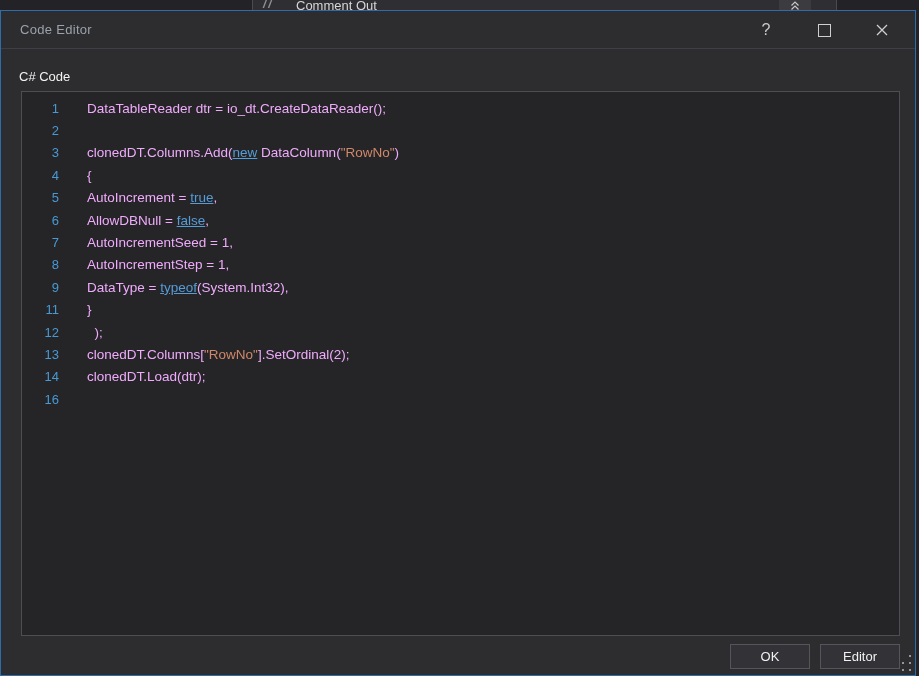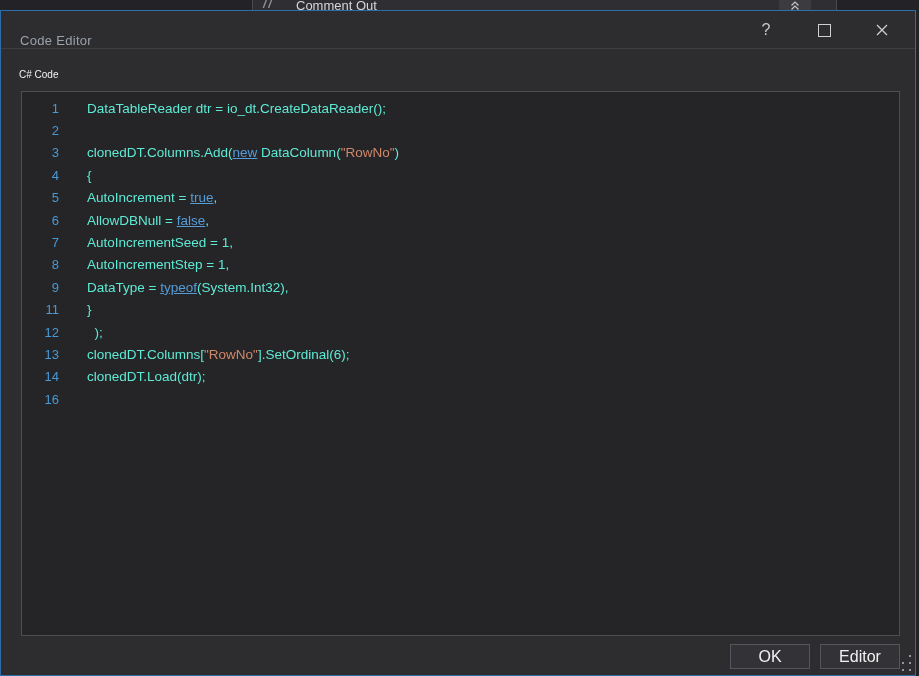--- a/index.html
+++ b/index.html
@@ -22,49 +22,49 @@
   .chevron-block svg { display:block; margin:0 auto; margin-top:0px; }
 
   
   .dialog {
     position:absolute; left:0; top:10px; width:916px; height:666px;
     background:#2d2d30; border:1px solid #2d6da9;
   }
 
   .titlebar {
     position:absolute; left:0; top:0; width:100%; height:38px;
-    display:flex; align-items:flex-end; padding-left:19px;
+    display:flex; align-items:center; padding-left:19px;
     border-bottom:1px solid #3e3e44;
   }
   .titlebar .title { font-size:13px; color:#9aa2ab; letter-spacing:0.3px; }
   .win-btns { position:absolute; right:18px; top:0; height:38px; display:flex; align-items:center; gap:28px; }
   .win-btn { width:30px; height:30px; display:flex; align-items:center; justify-content:center; color:#cccccc; cursor:default; }
   .help-glyph { font-size:16px; color:#c9c9c9; }
   .max-glyph { width:13px; height:13px; border:1px solid #cfcfcf; display:inline-block; }
 
-  .section-label { position:absolute; left:18px; top:58px; font-size:10px; color:#f2f2f2; }
+  .section-label { position:absolute; left:18px; top:58px; font-size:13px; color:#f2f2f2; }
 
   
   .editor {
     position:absolute; left:20px; top:80px; width:879px; height:545px;
     background:#252528; border:1px solid #4d4d53;
     padding-top:5px; overflow:hidden; cursor:text;
   }
   .code-line { display:flex; align-items:center; height:22.4px; font-size:13.5px; }
   .line-num { width:37px; flex:none; text-align:right; color:#4899d4; font-size:13px; }
   .line-code { margin-left:28px; white-space:pre; color:#dcdcdc; }
-  .tok-plain { color:#5eead4; }
+  .tok-plain { color:#f0abfc; }
   .tok-keyword { color:#569cd6;text-decoration:underline; }
   .tok-string { color:#d0876a; }
 
   
   .footer-btns { position:absolute; top:633px; right:15px; display:flex; gap:10px; }
   .btn {
     min-width:80px; height:25px; background:#333337; border:1px solid #55555b;
-    color:#f1f1f1; font-size:16px; font-family:"Liberation Sans", sans-serif;
+    color:#f1f1f1; font-size:13px; font-family:"Liberation Sans", sans-serif;
     padding:0 14px; cursor:default;
   }
   .resize-grip { position:absolute; right:3px; bottom:3px; width:13px; height:17px; }
   .resize-grip i {
     position:absolute; width:2px; height:2px; background:#96969c; display:block;
   }
   .g1{ right:1px; top:0; } .g2{ right:1px; top:7px; } .g3{ right:1px; top:14px; }
   .g4{ right:8px; top:7px; } .g5{ right:8px; top:14px; }
 </style>
 </head>
@@ -144,21 +144,21 @@
       <div class="code-line">
         <span class="line-num">11</span>
         <span class="line-code"><span class="tok-plain">}</span></span>
       </div>
       <div class="code-line">
         <span class="line-num">12</span>
         <span class="line-code"><span class="tok-plain">  );</span></span>
       </div>
       <div class="code-line">
         <span class="line-num">13</span>
-        <span class="line-code"><span class="tok-plain">clonedDT.Columns[</span><span class="tok-string">"RowNo"</span><span class="tok-plain">].SetOrdinal(6);</span></span>
+        <span class="line-code"><span class="tok-plain">clonedDT.Columns[</span><span class="tok-string">"RowNo"</span><span class="tok-plain">].SetOrdinal(2);</span></span>
       </div>
       <div class="code-line">
         <span class="line-num">14</span>
         <span class="line-code"><span class="tok-plain">clonedDT.Load(dtr);</span></span>
       </div>
       <div class="code-line">
         <span class="line-num">16</span>
         <span class="line-code"></span>
       </div>
     </div>

